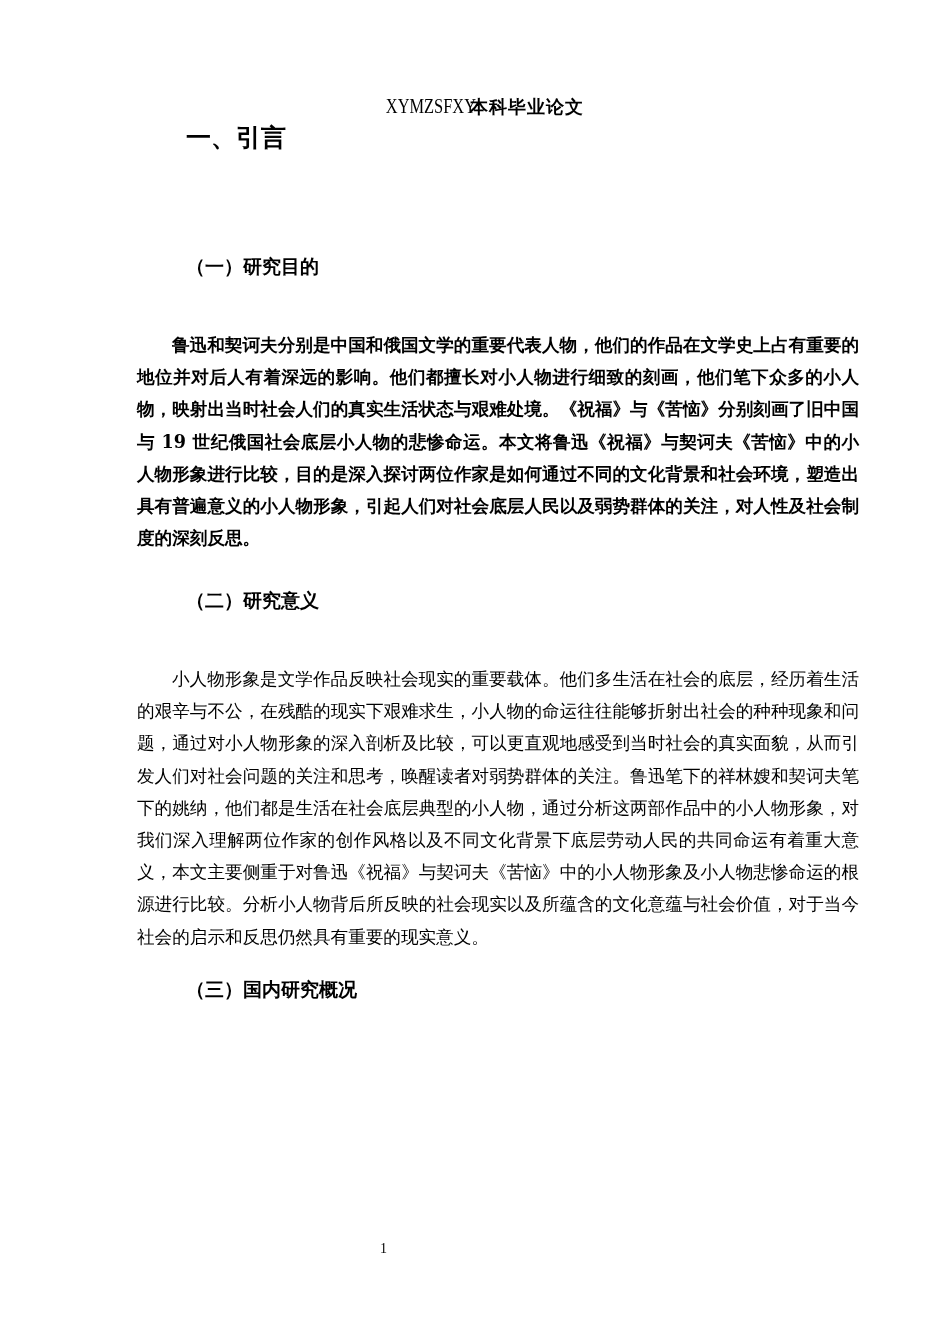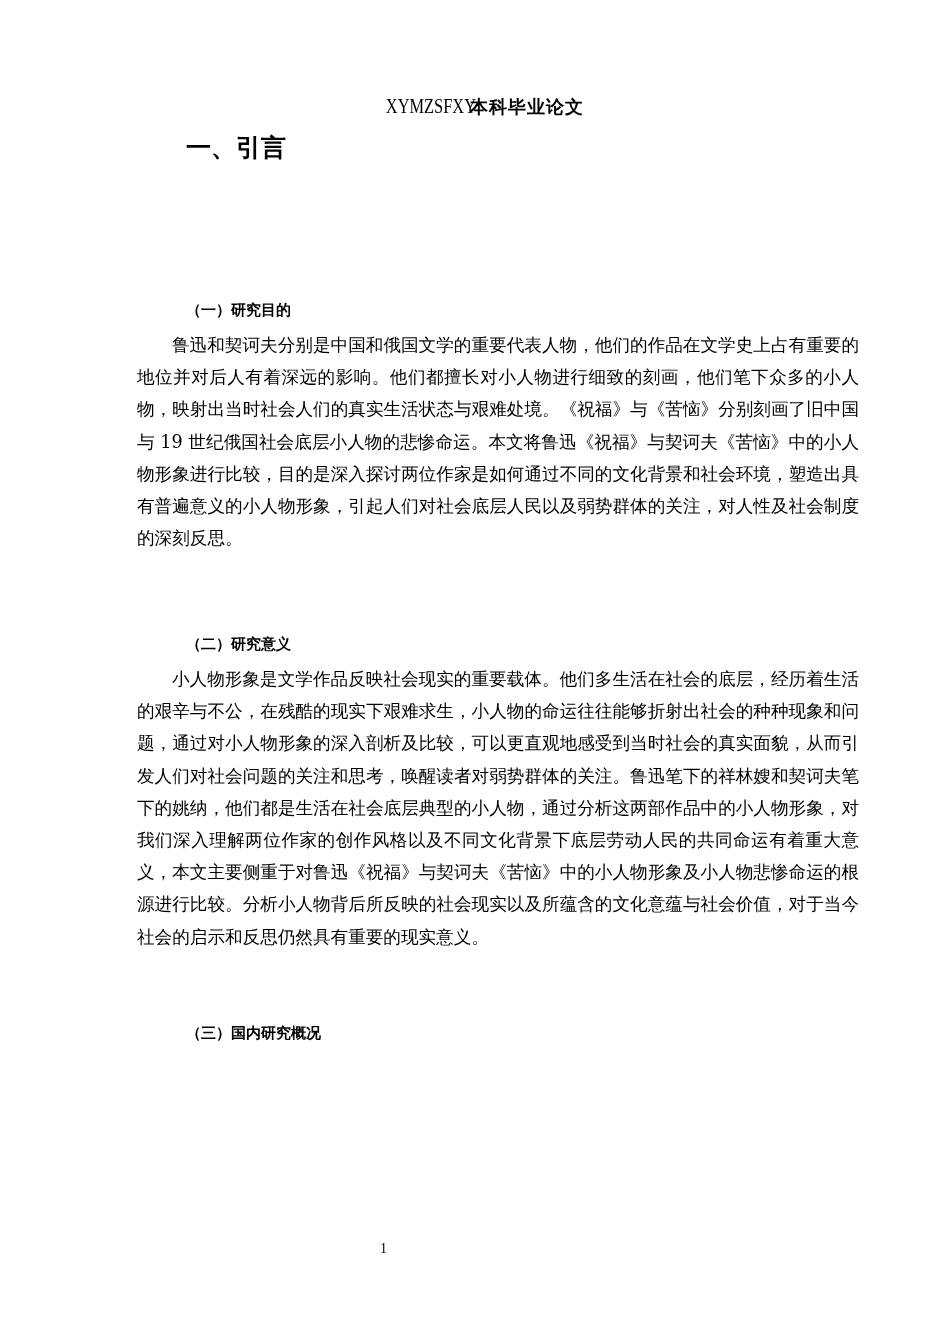--- a/index.html
+++ b/index.html
@@ -41,34 +41,33 @@
     }
     .header .cjk {
       font-family: "DejaVu Sans", sans-serif;
       font-weight: bold;
       font-size: 18px;
       letter-spacing: 1px;
     }
     .h1 {
       position: absolute;
       left: 186px;
-      top: 130px;
+      top: 120px;
       font-family: "DejaVu Sans", "Liberation Sans", sans-serif;
       font-weight: bold;
       font-size: 25px;
       line-height: 36px;
     }
     .h2 {
       position: absolute;
       left: 186px;
       font-family: "DejaVu Sans", "Liberation Sans", sans-serif;
       font-weight: bold;
-      font-size: 15px;
+      font-size: 19px;
       line-height: 30px;
-      margin-top: 44px;
     }
     .para {
       position: absolute;
       left: 137px;
       width: 722px;
       font-family: "DejaVu Serif", "Liberation Serif", serif;
       font-size: 17.6px;
       line-height: 32.2px;
       text-align: justify;
       text-indent: 35px;
@@ -92,21 +91,21 @@
 <div class="page">
 
   <div class="header">
     <span class="latin">XYMZSFXY</span>
     <span class="cjk">本科毕业论文</span>
   </div>
 
   <div class="h1">一、引言</div>
 
   <div class="h2" style="top:251px;">（一）研究目的</div>
-  <div class="para" style="top:329px;">鲁迅和契诃夫分别是中国和俄国文学的重要代表人物，他们的作品在文学史上占有重要的地位并对后人有着深远的影响。他们都擅长对小人物进行细致的刻画，他们笔下众多的小人物，映射出当时社会人们的真实生活状态与艰难处境。《祝福》与《苦恼》分别刻画了旧中国与 19 世纪俄国社会底层小人物的悲惨命运。本文将鲁迅《祝福》与契诃夫《苦恼》中的小人物形象进行比较，目的是深入探讨两位作家是如何通过不同的文化背景和社会环境，塑造出具有普遍意义的小人物形象，引起人们对社会底层人民以及弱势群体的关注，对人性及社会制度的深刻反思。</div>
+  <div class="para" style="top:329px;font-weight:bold;">鲁迅和契诃夫分别是中国和俄国文学的重要代表人物，他们的作品在文学史上占有重要的地位并对后人有着深远的影响。他们都擅长对小人物进行细致的刻画，他们笔下众多的小人物，映射出当时社会人们的真实生活状态与艰难处境。《祝福》与《苦恼》分别刻画了旧中国与 19 世纪俄国社会底层小人物的悲惨命运。本文将鲁迅《祝福》与契诃夫《苦恼》中的小人物形象进行比较，目的是深入探讨两位作家是如何通过不同的文化背景和社会环境，塑造出具有普遍意义的小人物形象，引起人们对社会底层人民以及弱势群体的关注，对人性及社会制度的深刻反思。</div>
 
   <div class="h2" style="top:585px;">（二）研究意义</div>
   <div class="para" style="top:663px;">小人物形象是文学作品反映社会现实的重要载体。他们多生活在社会的底层，经历着生活的艰辛与不公，在残酷的现实下艰难求生，小人物的命运往往能够折射出社会的种种现象和问题，通过对小人物形象的深入剖析及比较，可以更直观地感受到当时社会的真实面貌，从而引发人们对社会问题的关注和思考，唤醒读者对弱势群体的关注。鲁迅笔下的祥林嫂和契诃夫笔下的姚纳，他们都是生活在社会底层典型的小人物，通过分析这两部作品中的小人物形象，对我们深入理解两位作家的创作风格以及不同文化背景下底层劳动人民的共同命运有着重大意义，本文主要侧重于对鲁迅《祝福》与契诃夫《苦恼》中的小人物形象及小人物悲惨命运的根源进行比较。分析小人物背后所反映的社会现实以及所蕴含的文化意蕴与社会价值，对于当今社会的启示和反思仍然具有重要的现实意义。</div>
 
   <div class="h2" style="top:974px;">（三）国内研究概况</div>
 
   <div class="page-number">1</div>
 </div>
 
 </body></html>

